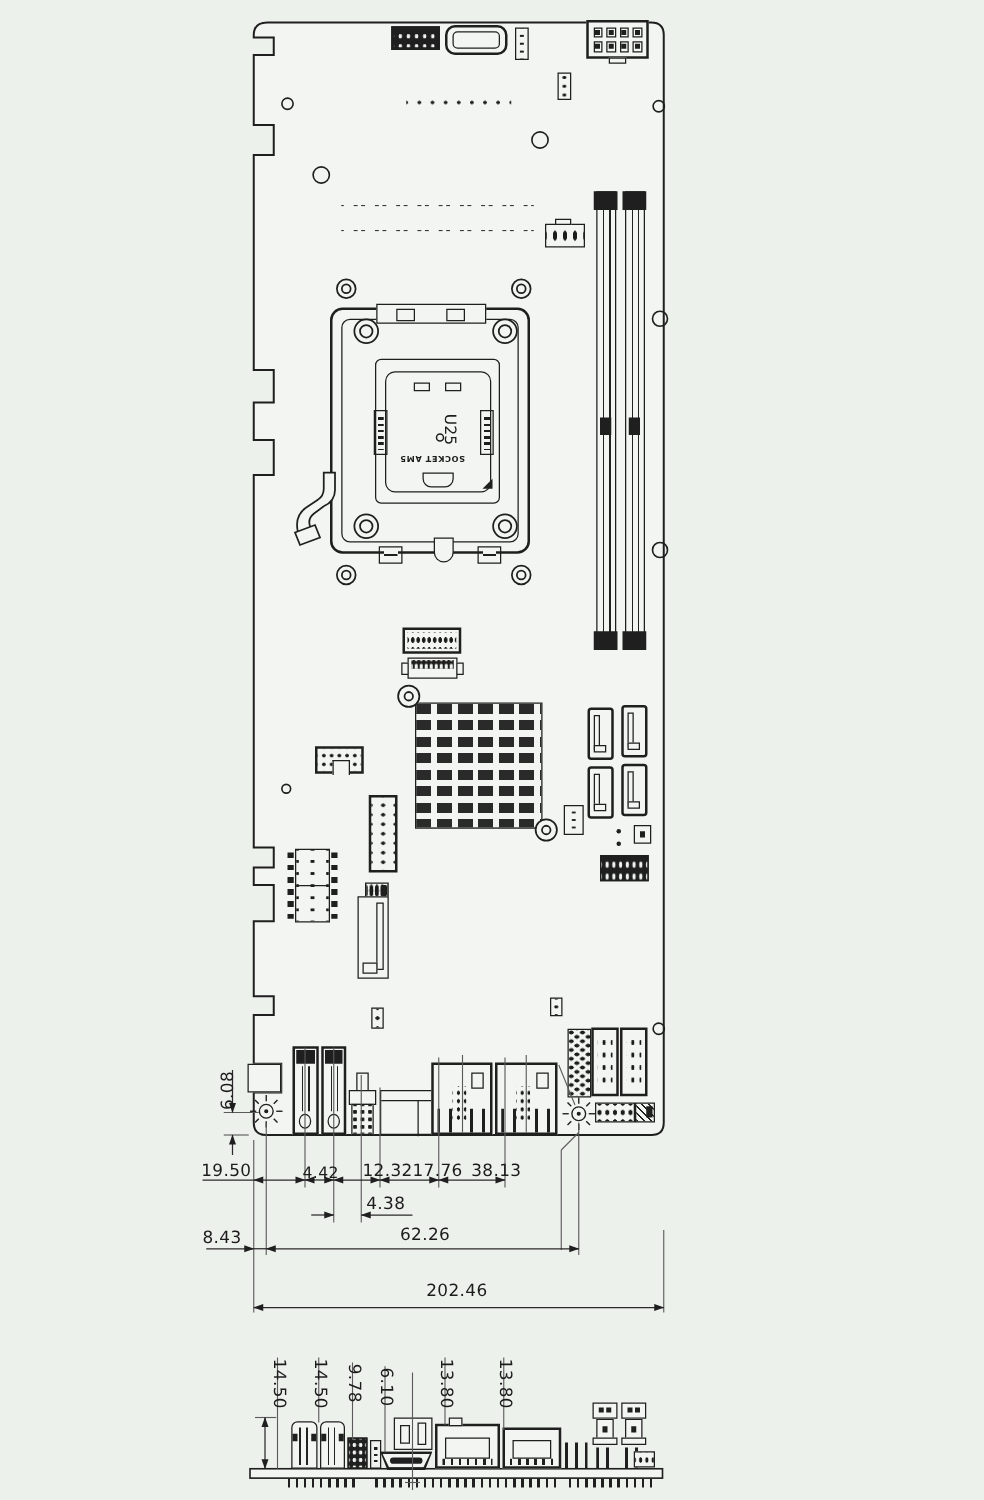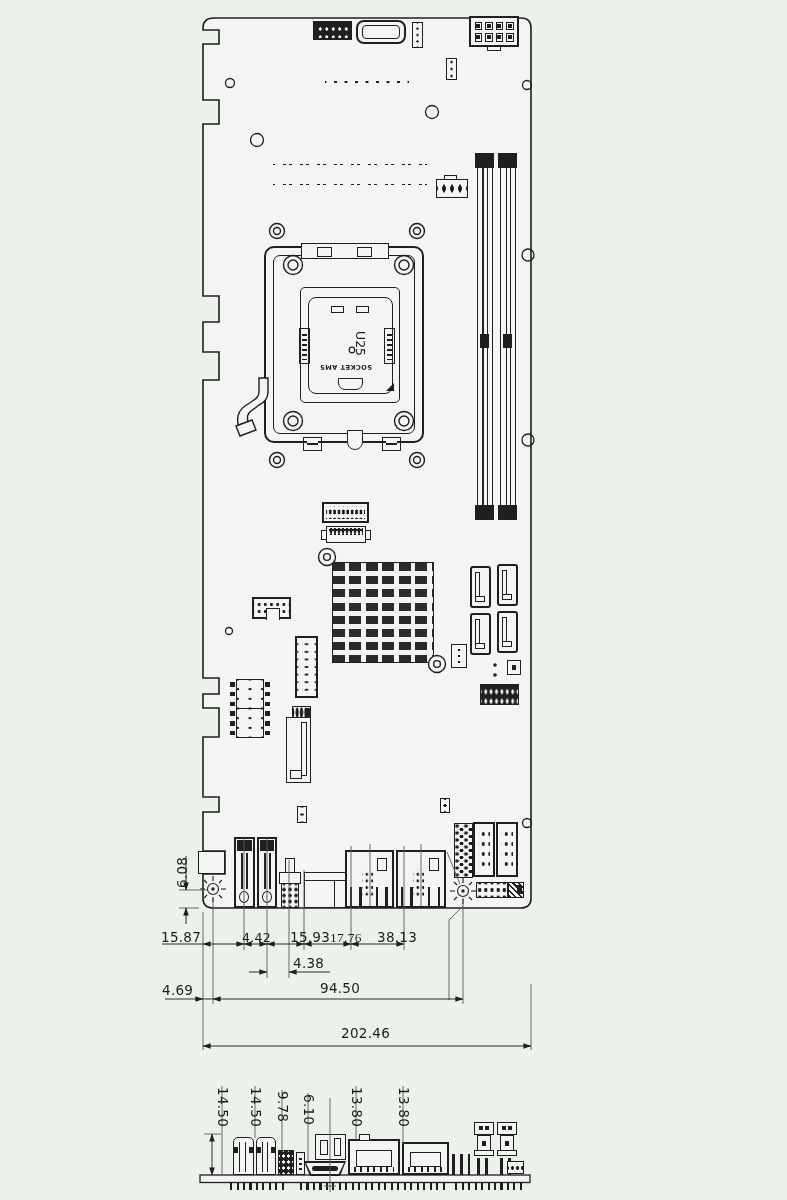--- a/index.html
+++ b/index.html
@@ -374,27 +374,27 @@
     <line x1="203" y1="999" x2="213" y2="999"></line>
     <line x1="213" y1="999" x2="463" y2="999" marker-start="url(#ar)" marker-end="url(#ar)"></line>
     <line x1="203" y1="1046" x2="531" y2="1046" marker-start="url(#ar)" marker-end="url(#ar)"></line>
     <line x1="186" y1="856" x2="186" y2="890" marker-end="url(#ar)"></line>
     <line x1="186" y1="924" x2="186" y2="908" marker-end="url(#ar)"></line>
     <line x1="212" y1="1134" x2="212" y2="1175" marker-start="url(#ar)" marker-end="url(#ar)"></line>
   </g>
 </svg>
 
 <div class="lbl r-90" style="left:175px;top:888px;">6.08</div>
-<div class="lbl" style="left:161px;top:930px;">15.87</div>
+<div class="lbl" style="left:161px;top:930px;">19.50</div>
 <div class="lbl" style="left:242px;top:930px;font-size:12.5px;">4.42</div>
-<div class="lbl" style="left:290px;top:930px;">15.93</div>
-<div class="lbl" style="left:330px;top:930px;font-family:Liberation Serif, serif;">17.76</div>
+<div class="lbl" style="left:290px;top:930px;">12.32</div>
+<div class="lbl" style="left:330px;top:930px;">17.76</div>
 <div class="lbl" style="left:377px;top:930px;">38.13</div>
 <div class="lbl" style="left:293px;top:956px;">4.38</div>
-<div class="lbl" style="left:162px;top:983px;">4.69</div>
-<div class="lbl" style="left:320px;top:981px;">94.50</div>
+<div class="lbl" style="left:162px;top:983px;">8.43</div>
+<div class="lbl" style="left:320px;top:981px;">62.26</div>
 <div class="lbl" style="left:341px;top:1026px;">202.46</div>
 <div class="lbl r90" style="left:230px;top:1087px;">14.50</div>
 <div class="lbl r90" style="left:263px;top:1087px;">14.50</div>
 <div class="lbl r90" style="left:290px;top:1091px;">9.78</div>
 <div class="lbl r90" style="left:316px;top:1094px;">6.10</div>
 <div class="lbl r90" style="left:364px;top:1087px;">13.80</div>
 <div class="lbl r90" style="left:411px;top:1087px;">13.80</div>
 
 </body></html>

